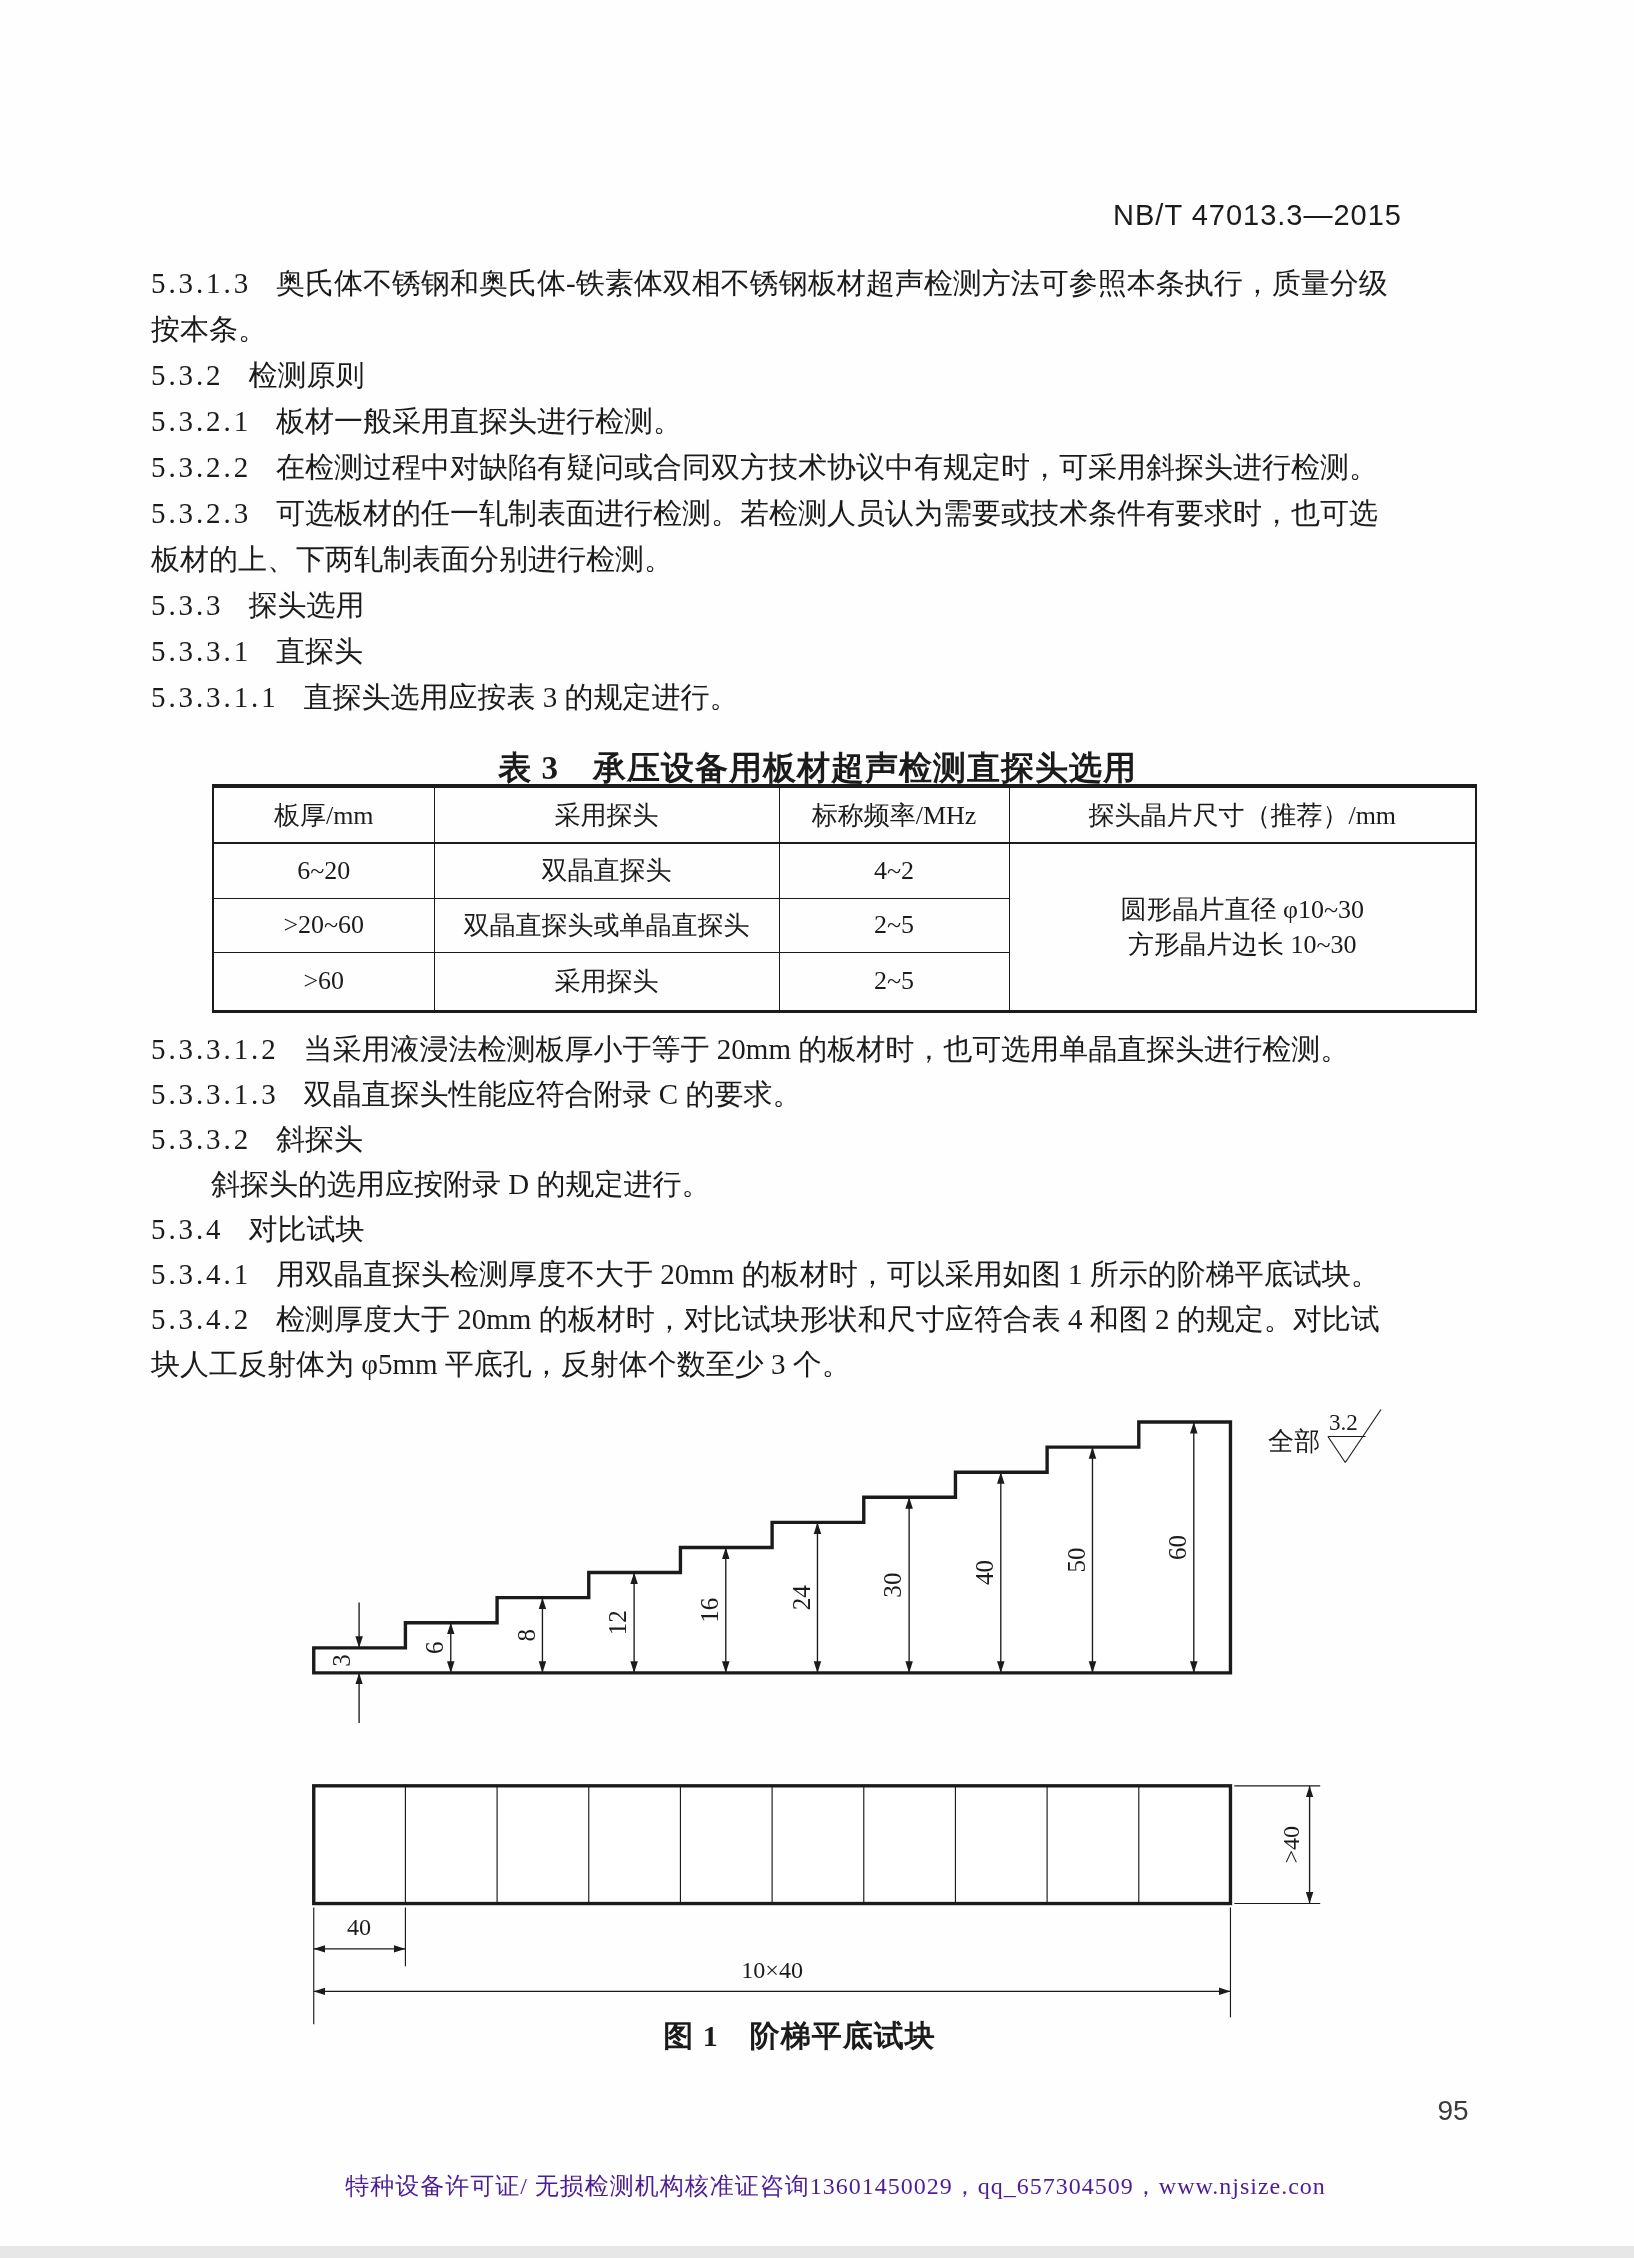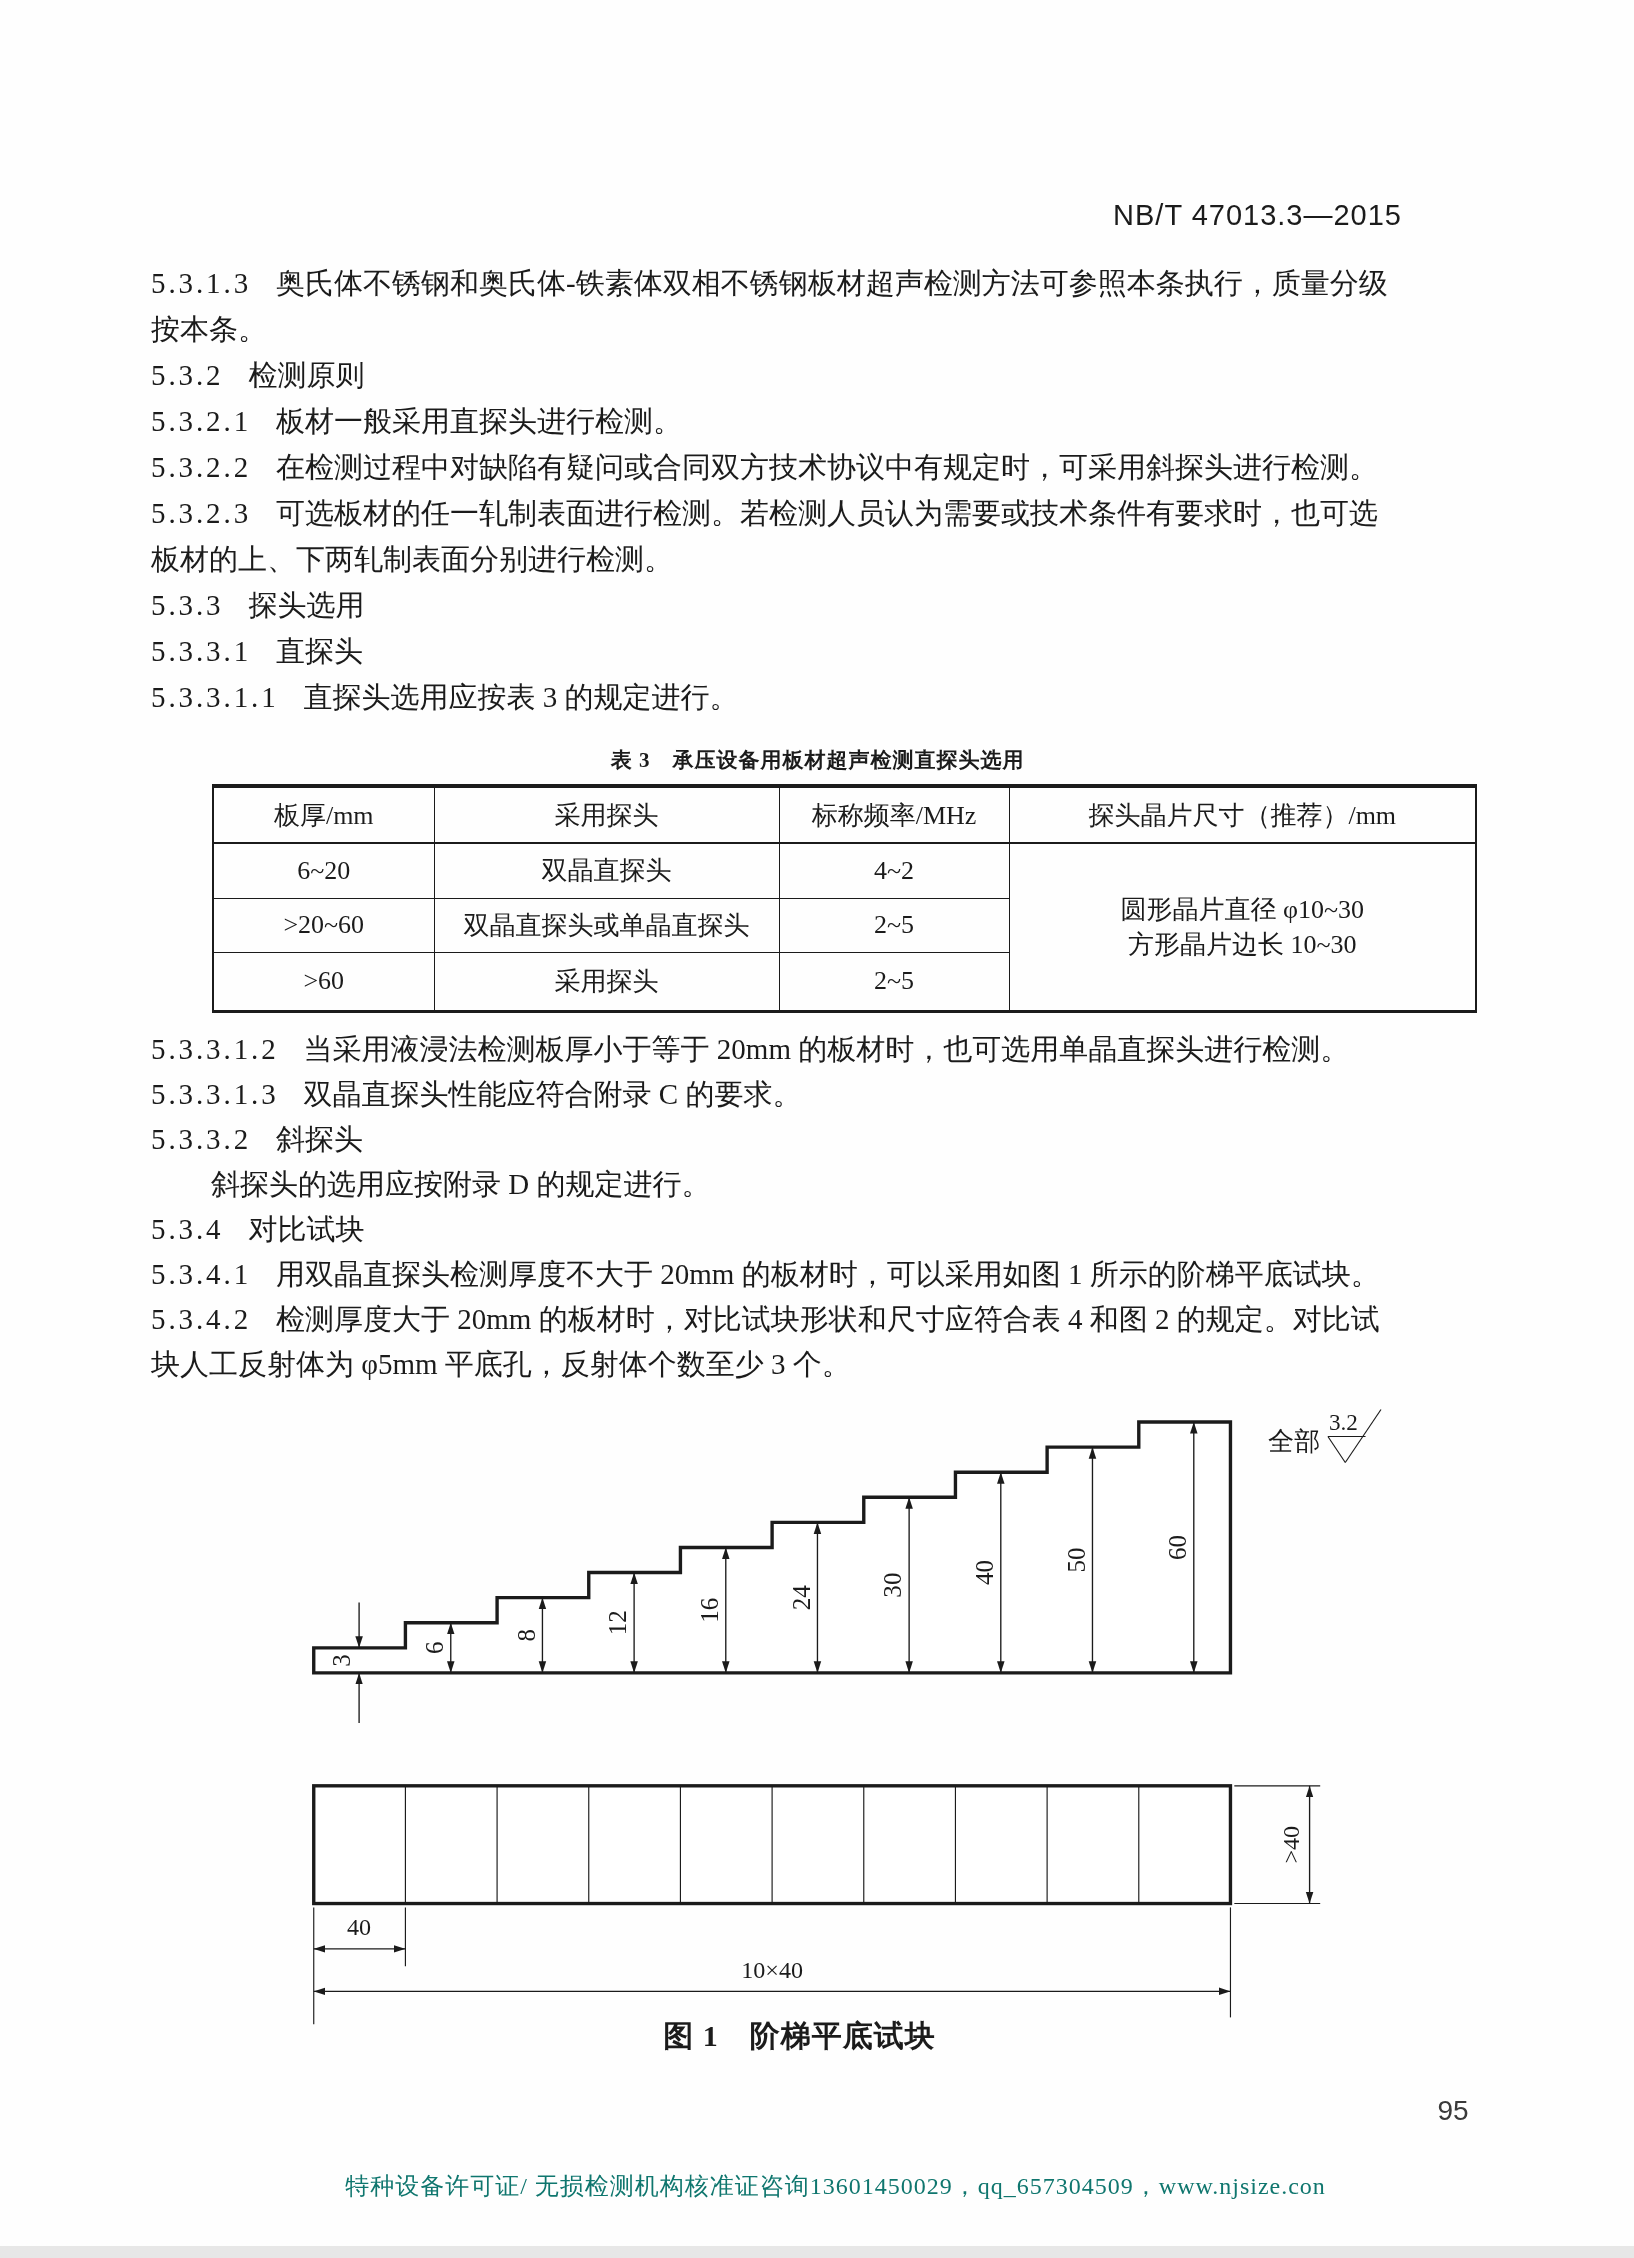--- a/index.html
+++ b/index.html
@@ -16,21 +16,21 @@
   }
   .block { position:absolute; left:151px; width:1352px; font-size:29px; }
   #block1 { top:260px; line-height:46px; }
   #block2 { top:1027px; line-height:45px; }
   .line { white-space:nowrap; }
   .line .num { letter-spacing:2.9px; margin-right:25px; }
   .line .num:empty { margin-right:0; letter-spacing:0; }
   .line.indent { padding-left:60px; }
   .tbl-title {
     position:absolute; top:746px; left:143px; width:1349px;
-    text-align:center; font-size:21px; font-weight:bold; letter-spacing:1px;
+    text-align:center; font-size:33px; font-weight:bold; letter-spacing:1px;
   }
   table.t3 {
     position:absolute; left:212px; top:784px; width:1263px;
     border-collapse:collapse; table-layout:fixed;
     font-size:26px; text-align:center; color:#1b1b1b;
     border:2.9px solid #1b1b1b; border-top-width:4.8px; border-bottom-width:3.9px;
   }
   table.t3 th, table.t3 td {
     border:1.9px solid #1b1b1b; font-weight:normal; vertical-align:middle; padding:0 5.8px;margin-left:33px;
   }
@@ -45,21 +45,21 @@
     text-align:center; font-size:30px; font-weight:bold; letter-spacing:1px;
   }
   .pagenum {
     position:absolute; top:2071px; left:1419px; width:68px;
     font-size:28px; color:#3a3a3a; text-align:center;
     font-family:"Liberation Sans","DejaVu Sans",sans-serif;
     margin-top:24px;
   }
   .footer {
     position:absolute; top:2170px; left:39px; width:1593px;
-    text-align:center; font-size:24px; color:#0f766e; letter-spacing:1px;
+    text-align:center; font-size:24px; color:#4c1d95; letter-spacing:1px;
   }
   .scanband { position:absolute; bottom:0; left:0; width:100%; height:11.6px; background:#d7d7d7; opacity:.6; }
 </style>
 </head>
 <body>
 
 <div class="hdr">NB/T 47013.3—2015</div>
 
 <div id="block1" class="block">
   <div class="line"><span class="num">5.3.1.3</span><span>奥氏体不锈钢和奥氏体-铁素体双相不锈钢板材超声检测方法可参照本条执行，质量分级</span></div>

